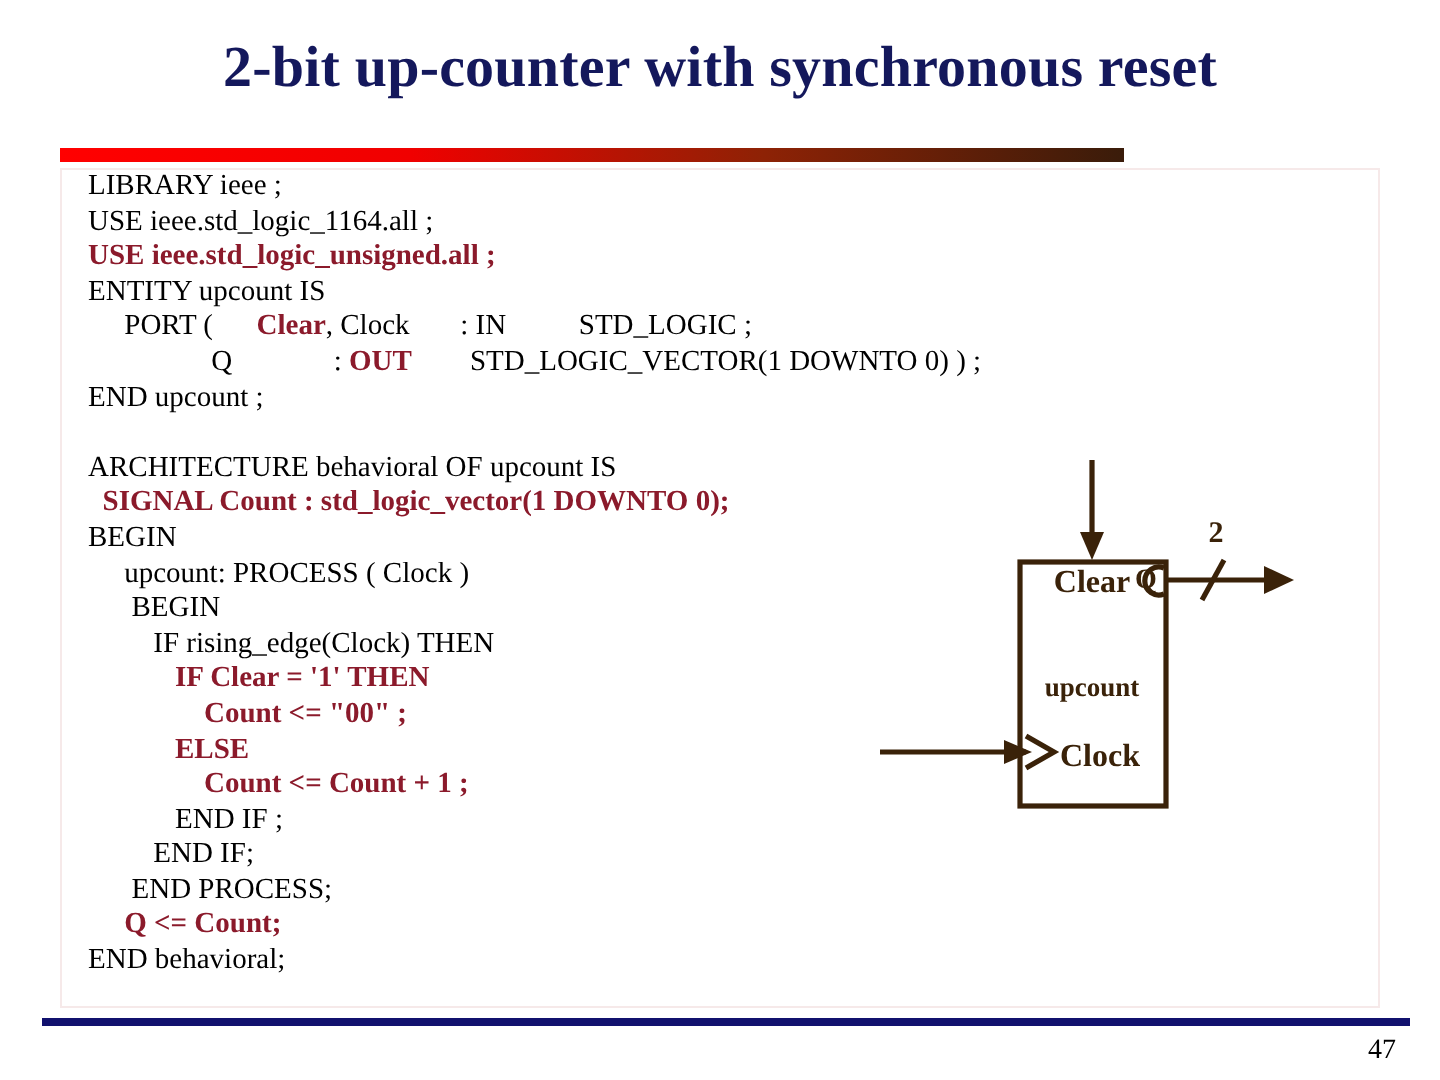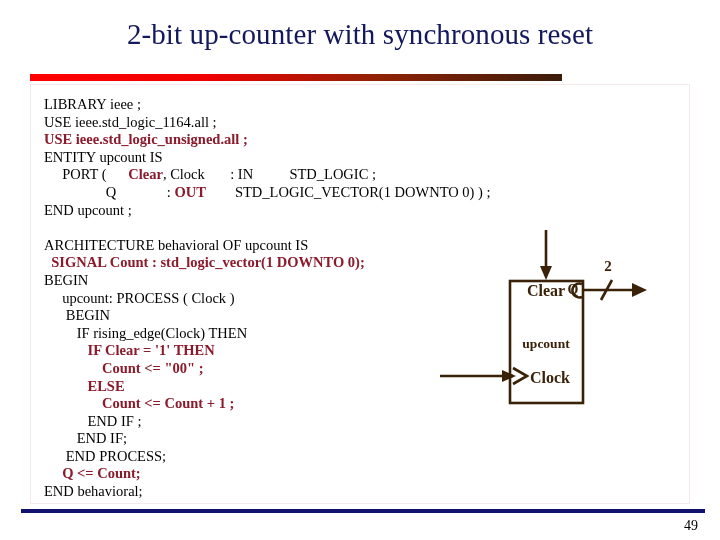--- a/index.html
+++ b/index.html
@@ -16,21 +16,21 @@
   }
 
   
   #slide-title {
     position: absolute;
     left: 0;
     top: 18px;
     width: 720px;
     text-align: center;
     font-size: 29px;
-    font-weight: normal;
+    font-weight: bold;
     color: #14185c;
     letter-spacing: 0.1px;
     white-space: nowrap;
   }
 
   
   #title-rule {
     position: absolute;
     left: 30px;
     top: 74px;
@@ -47,21 +47,21 @@
     width: 660px;
     height: 420px;
     border: 1px solid #f6e9e9;
     box-sizing: border-box;
   }
 
   
   #code-block {
     position: absolute;
     left: 44px;
-    top: 96px;
+    top: 85px;
     width: 470px;
     font-size: 14.5px;
     line-height: 17.6px;
     color: #000000;
     white-space: pre;
   }
   #code-block .ln {
     display: block;
     height: 17.6px;
     white-space: pre;
@@ -151,13 +151,13 @@
     <text class="sch-label" x="106" y="68" font-size="16" text-anchor="middle">Clear</text>
     <text class="sch-label" x="106" y="120" font-size="13.5" text-anchor="middle">upcount</text>
     <text class="sch-label" x="90" y="155" font-size="16" text-anchor="start">Clock</text>
     <text class="sch-label" x="133" y="66" font-size="14" text-anchor="middle">Q</text>
     <text class="sch-label" x="168" y="43" font-size="15" text-anchor="middle">2</text>
   </svg>
 </div>
 
 <div id="bottom-rule"></div>
 
-<div id="page-number">49</div>
+<div id="page-number">47</div>
 
 </body></html>

